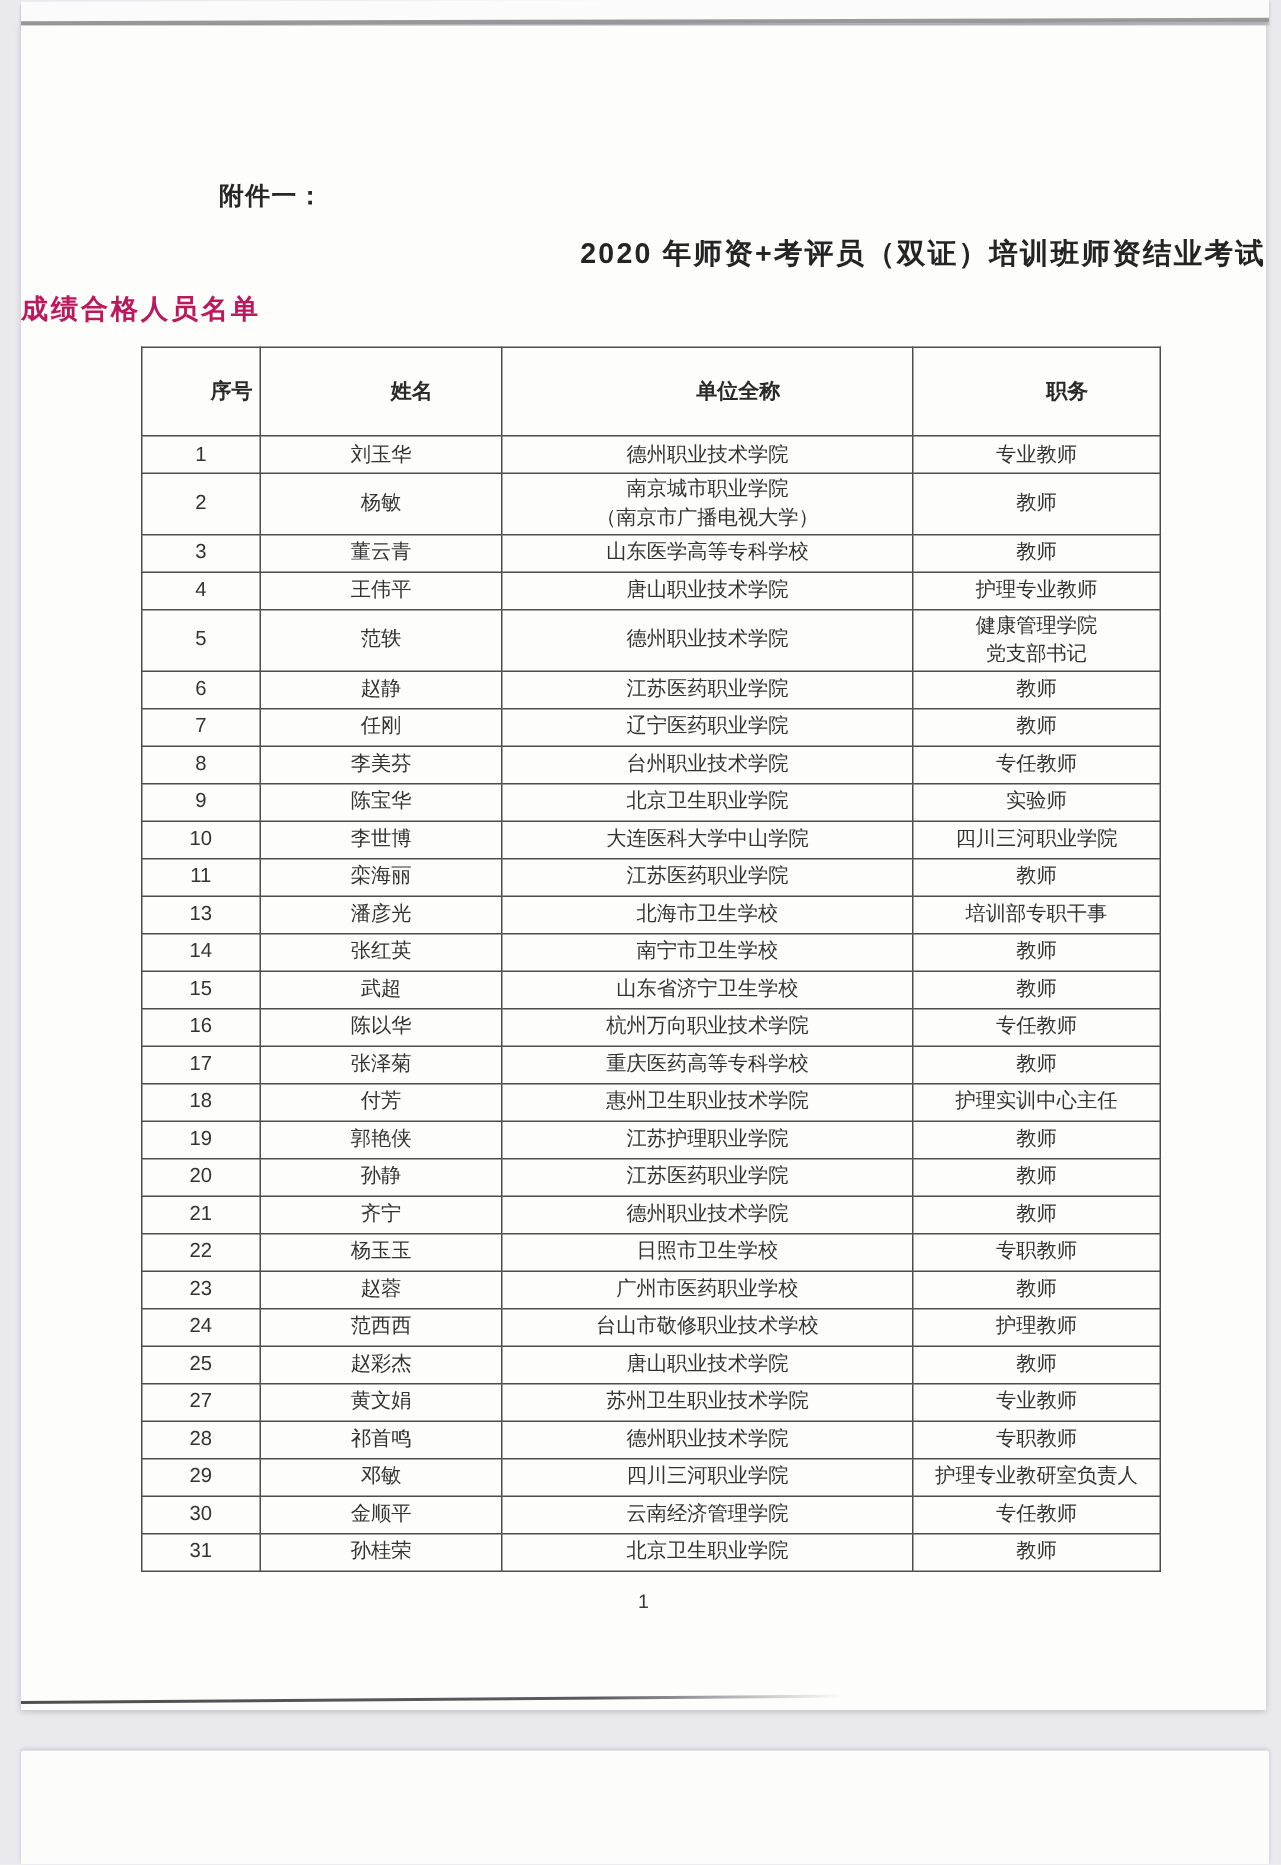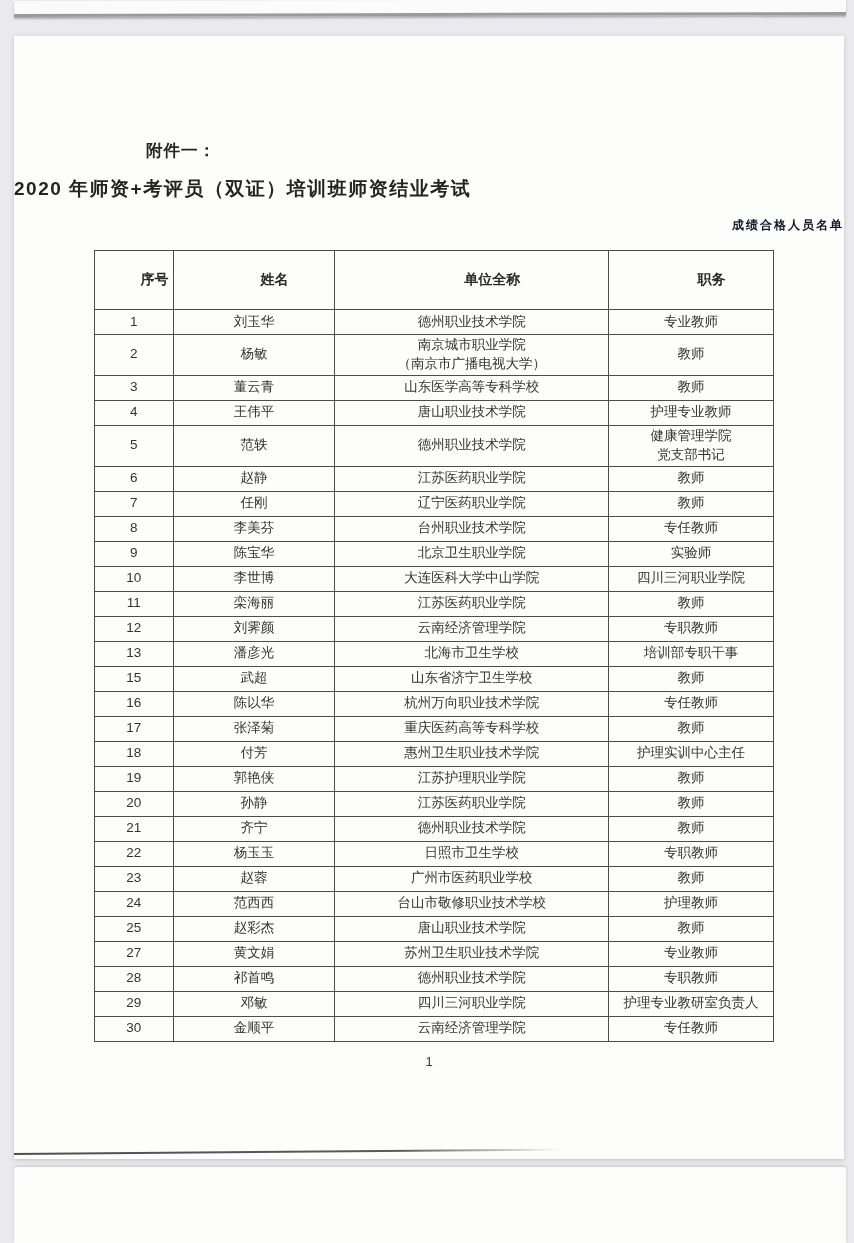--- a/index.html
+++ b/index.html
@@ -23,21 +23,21 @@
     width: 832px;
     height: 13px;
     background: #fbfbfb;
     border-bottom: 3px solid #9a9a9a;
     box-shadow: 0 2px 2px rgba(60,60,70,0.35);
     transform: rotate(-0.15deg);
   }
   
   .main-page {
     position: absolute;
-    top: 36px;
+    top: 17px;
     left: 14px;
     width: 830px;
     height: 1123px;
     background: #fdfdfc;
     box-shadow: 0 1px 4px rgba(70,70,85,0.25);
     overflow: hidden;
     color: #2f2f2f;
   }
   .page-inner {
     padding-top: 102px;
@@ -45,35 +45,35 @@
   .attachment-label {
     margin-left: 132px;
     font-size: 16.5px;
     font-weight: 600;
     letter-spacing: 1px;
     line-height: 24px;
     color: #272727;
   }
   .doc-title {
     margin-top: 14px;
-    text-align: left;
+    text-align: right;
     font-size: 19px;
     font-weight: 700;
     letter-spacing: 1.5px;
     line-height: 26px;
     color: #242424;
   }
   .doc-subtitle {
     margin-top: 10px;
-    text-align: right;
-    font-size: 12px;
+    text-align: left;
+    font-size: 18px;
     font-weight: 700;
     letter-spacing: 2px;
     line-height: 26px;
-    color: #0f172a;
+    color: #be185d;
   }
   table.roster {
     margin: 12px 0 0 80px;
     width: 680px;
     border-collapse: collapse;
     table-layout: fixed;
   }
   table.roster th, table.roster td {
     border: 1px solid #4d4d4d;
     text-align: center;
@@ -220,32 +220,32 @@
               <td>大连医科大学中山学院</td>
               <td>四川三河职业学院</td>
             </tr>
             <tr>
               <td>11</td>
               <td>栾海丽</td>
               <td>江苏医药职业学院</td>
               <td>教师</td>
             </tr>
             <tr>
-              <td>12</td>
-              <td>刘霁颜</td>
-              <td>云南经济管理学院</td>
-              <td>专职教师</td>
-            </tr>
-            <tr>
               <td>13</td>
               <td>潘彦光</td>
               <td>北海市卫生学校</td>
               <td>培训部专职干事</td>
             </tr>
             <tr>
+              <td>14</td>
+              <td>张红英</td>
+              <td>南宁市卫生学校</td>
+              <td>教师</td>
+            </tr>
+            <tr>
               <td>15</td>
               <td>武超</td>
               <td>山东省济宁卫生学校</td>
               <td>教师</td>
             </tr>
             <tr>
               <td>16</td>
               <td>陈以华</td>
               <td>杭州万向职业技术学院</td>
               <td>专任教师</td>
@@ -321,20 +321,26 @@
               <td>邓敏</td>
               <td>四川三河职业学院</td>
               <td>护理专业教研室负责人</td>
             </tr>
             <tr>
               <td>30</td>
               <td>金顺平</td>
               <td>云南经济管理学院</td>
               <td>专任教师</td>
             </tr>
+            <tr>
+              <td>31</td>
+              <td>孙桂荣</td>
+              <td>北京卫生职业学院</td>
+              <td>教师</td>
+            </tr>
           </tbody>
       </table>
 
       <div class="page-number">1</div>
     </div>
 
     <div class="bottom-edge-line"></div>
   </div>
 
   <div class="next-strip"></div>

